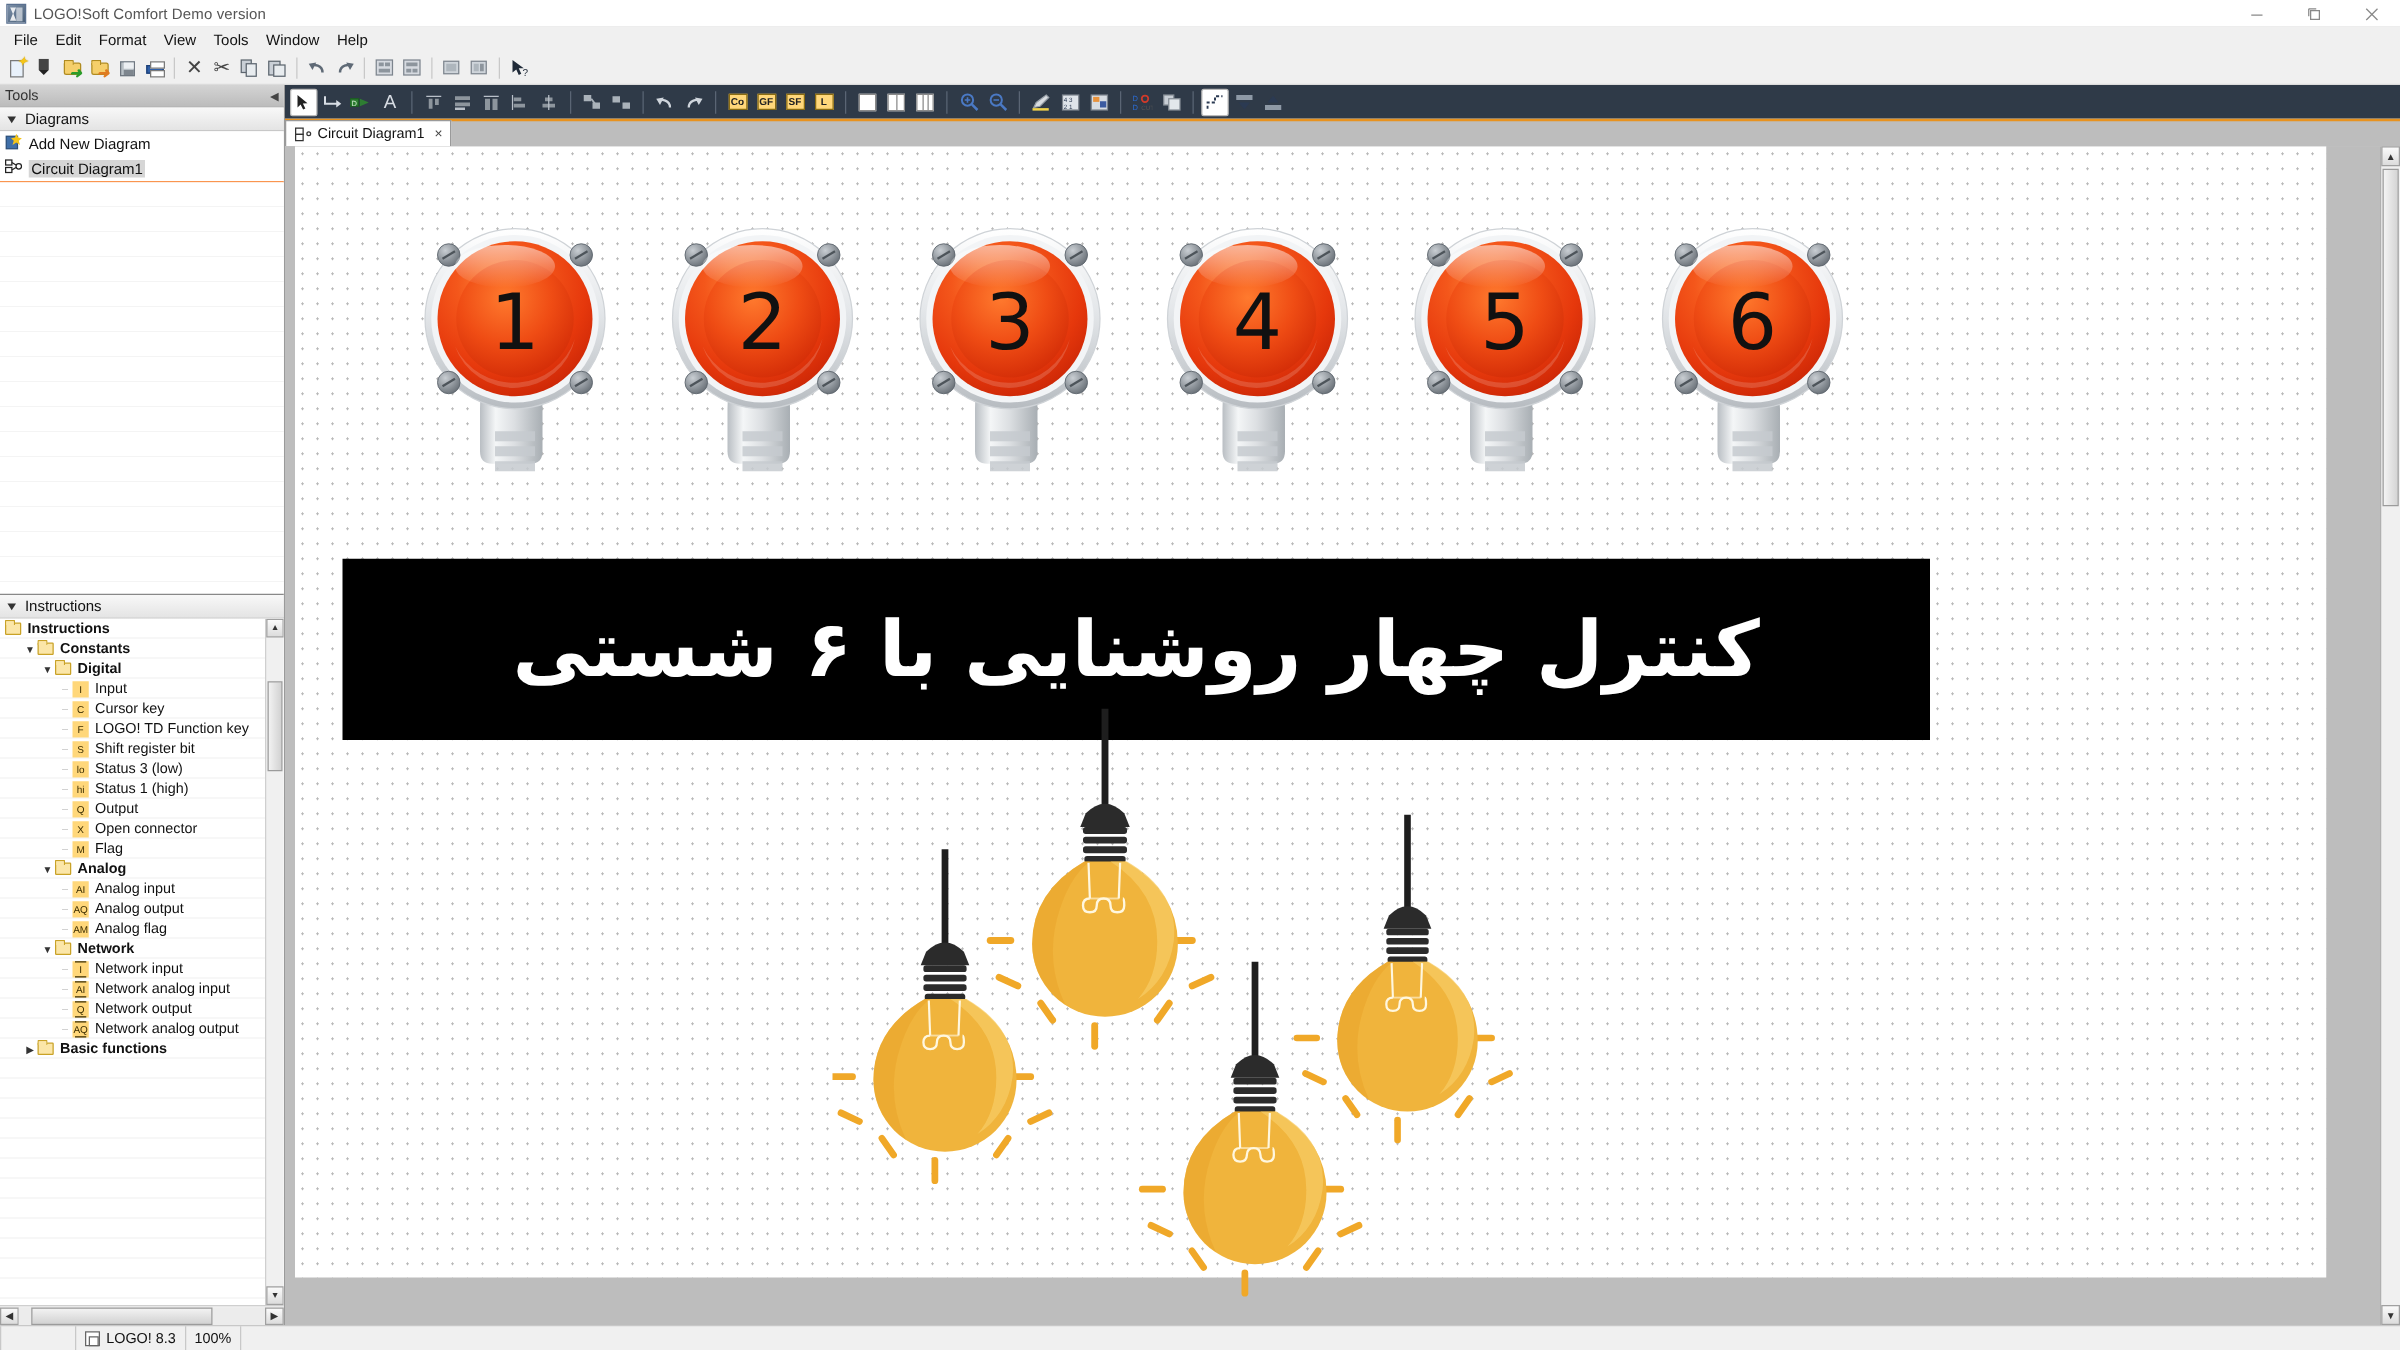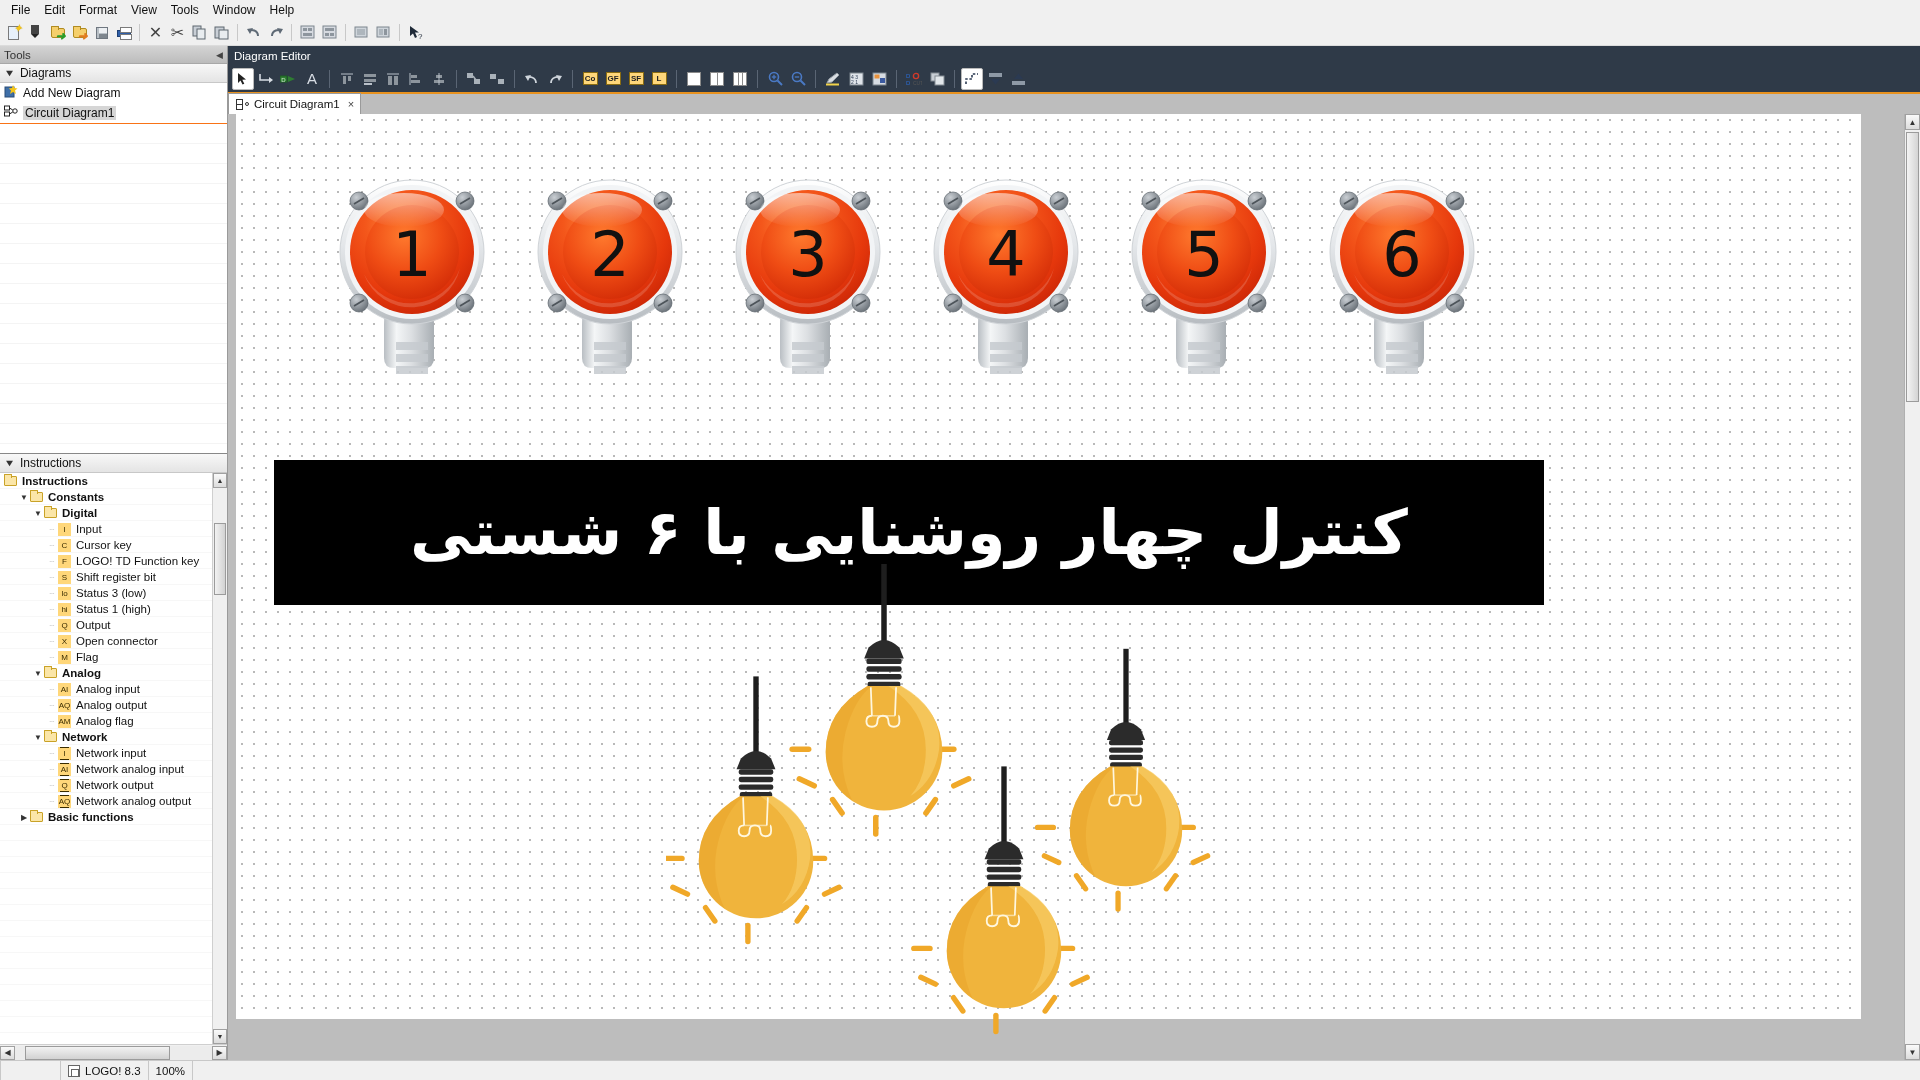--- a/index.html
+++ b/index.html
@@ -208,20 +208,44 @@
   .sb-cell { border-left:1px solid #c8c8c8; height:20px; display:flex; align-items:center; padding:0 7px; gap:5px;}
   .sb-icon { width:12px; height:12px; background:#fff; border:1px solid #666; position:relative;}
   .sb-icon::after{content:"";position:absolute;left:2px;top:3px;width:6px;height:6px;border:1px solid #666;}
   .sb-spacer { width:60px; border-left:1px solid #c8c8c8; height:20px;}
 </style>
 </head>
 <body>
 
 <div class="app">
 
+  <div class="titlebar">
+    <div class="title-icon"></div>
+    <div class="title-text">LOGO!Soft Comfort Demo version</div>
+    <div class="win-ctrls">
+      <div class="win-btn">
+        <svg width="11" height="11" viewBox="0 0 11 11">
+            <line x1="1" y1="6" x2="10" y2="6" stroke="#888" stroke-width="1"></line>
+          </svg>
+      </div>
+      <div class="win-btn">
+        <svg width="11" height="11" viewBox="0 0 11 11">
+            <rect x="2.5" y="2.5" width="7" height="7" fill="none" stroke="#888" stroke-width="1"></rect>
+            <line x1="1" y1="1" x2="7" y2="1" stroke="#888" stroke-width="1"></line>
+            <line x1="1" y1="1" x2="1" y2="7" stroke="#888" stroke-width="1"></line>
+          </svg>
+      </div>
+      <div class="win-btn">
+        <svg width="11" height="11" viewBox="0 0 11 11">
+            <line x1="1" y1="1" x2="10" y2="10" stroke="#888" stroke-width="1"></line>
+            <line x1="10" y1="1" x2="1" y2="10" stroke="#888" stroke-width="1"></line>
+          </svg>
+      </div>
+    </div>
+  </div>
 
   <div class="menubar">
     <div class="menu-item">File</div>
     <div class="menu-item">Edit</div>
     <div class="menu-item">Format</div>
     <div class="menu-item">View</div>
     <div class="menu-item">Tools</div>
     <div class="menu-item">Window</div>
     <div class="menu-item">Help</div>
   </div>
@@ -533,23 +557,20 @@
           <div class="arrowbox">◀</div>
           <div class="track">
             <div class="thumb" style="left:10px;width:145px;"></div>
           </div>
           <div class="arrowbox">▶</div>
         </div>
       </div>
     </div>
 
     <div class="editor">
-      <div class="editor-header">
-        <span>Diagram Editor</span>
-      </div>
 
       <div class="editor-toolbar">
         <div class="etb active">
           <svg width="14" height="14" viewBox="0 0 14 14">
               <polygon points="2,1 2,11 4.5,8.5 6.5,12.5 8.3,11.7 6.3,7.8 10,7.5" fill="#222"></polygon>
             </svg>
         </div>
         <div class="etb">
           <svg width="16" height="14" viewBox="0 0 16 14">
               <path d="M2 2 L2 8 L12 8" fill="none" stroke="#d8dde4" stroke-width="1.6"></path>
@@ -811,21 +832,21 @@
               <g>
                   <use href="#pbtn" x="792" y="0"></use>
                   <text x="870" y="102" text-anchor="middle" font-size="62" fill="#111" font-family="DejaVu Sans, sans-serif">5</text>
                 </g>
               <g>
                   <use href="#pbtn" x="990" y="0"></use>
                   <text x="1068" y="102" text-anchor="middle" font-size="62" fill="#111" font-family="DejaVu Sans, sans-serif">6</text>
                 </g>
             </svg>
 
-            <div class="banner" style="left:38px; top:346px; width:1270px; height:145px;">
+            <div class="banner" style="left:38px; top:330px; width:1270px; height:145px;">
               <div class="ptext">کنترل چهار روشنایی با ۶ شستی</div>
             </div>
 
             <svg class="art" width="560" height="560" viewBox="0 0 560 560" style="left:430px; top:432px;">
               <defs>
                 <g id="bulb">
                   <path d="M0 -120 L0 -36" stroke="#1e1e1e" stroke-width="5" fill="none"></path>
                   <path d="M-14 -44 q14 -14 28 0 l4 10 l-36 0 z" fill="#2b2b2b"></path>
                   <rect x="-16" y="-34" width="32" height="5" rx="2" fill="#2b2b2b"></rect>
                   <rect x="-16" y="-27" width="32" height="5" rx="2" fill="#2b2b2b"></rect>

